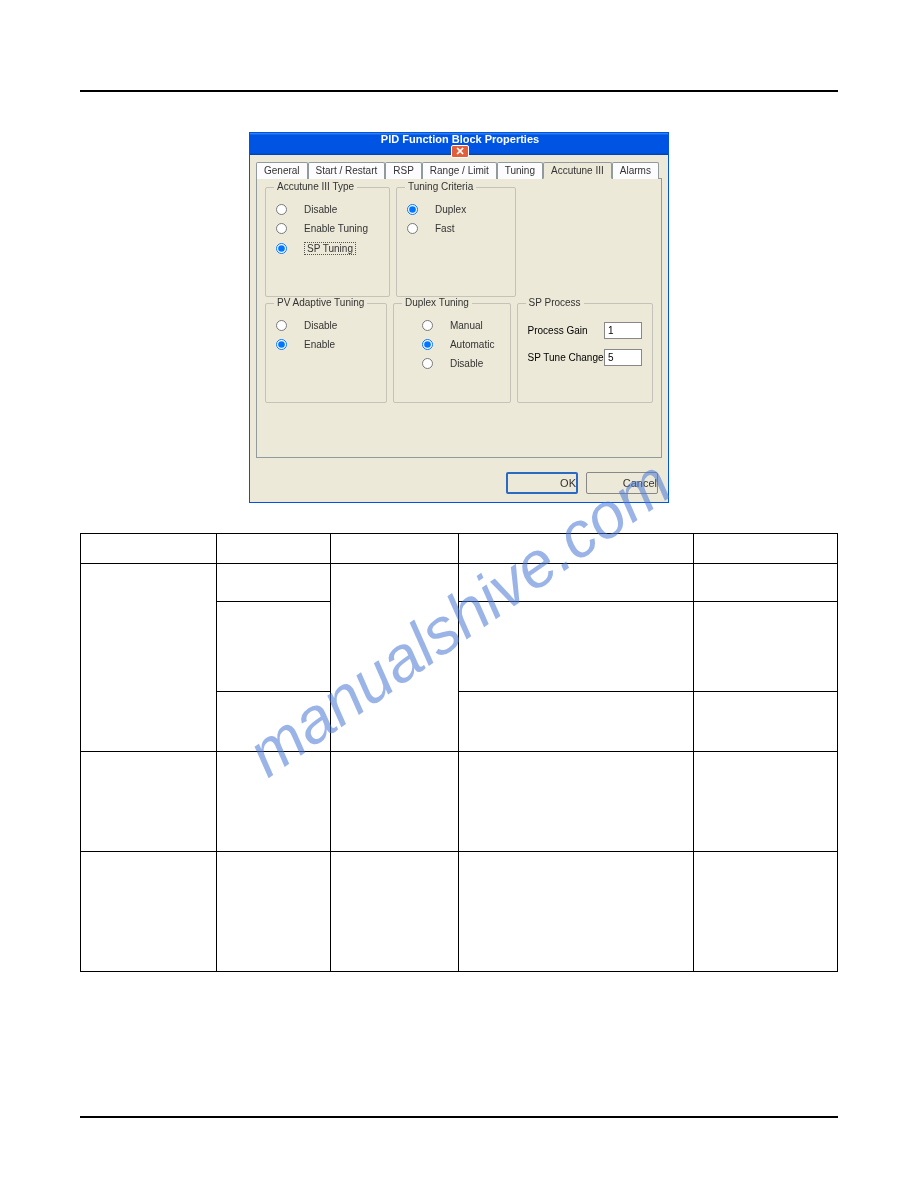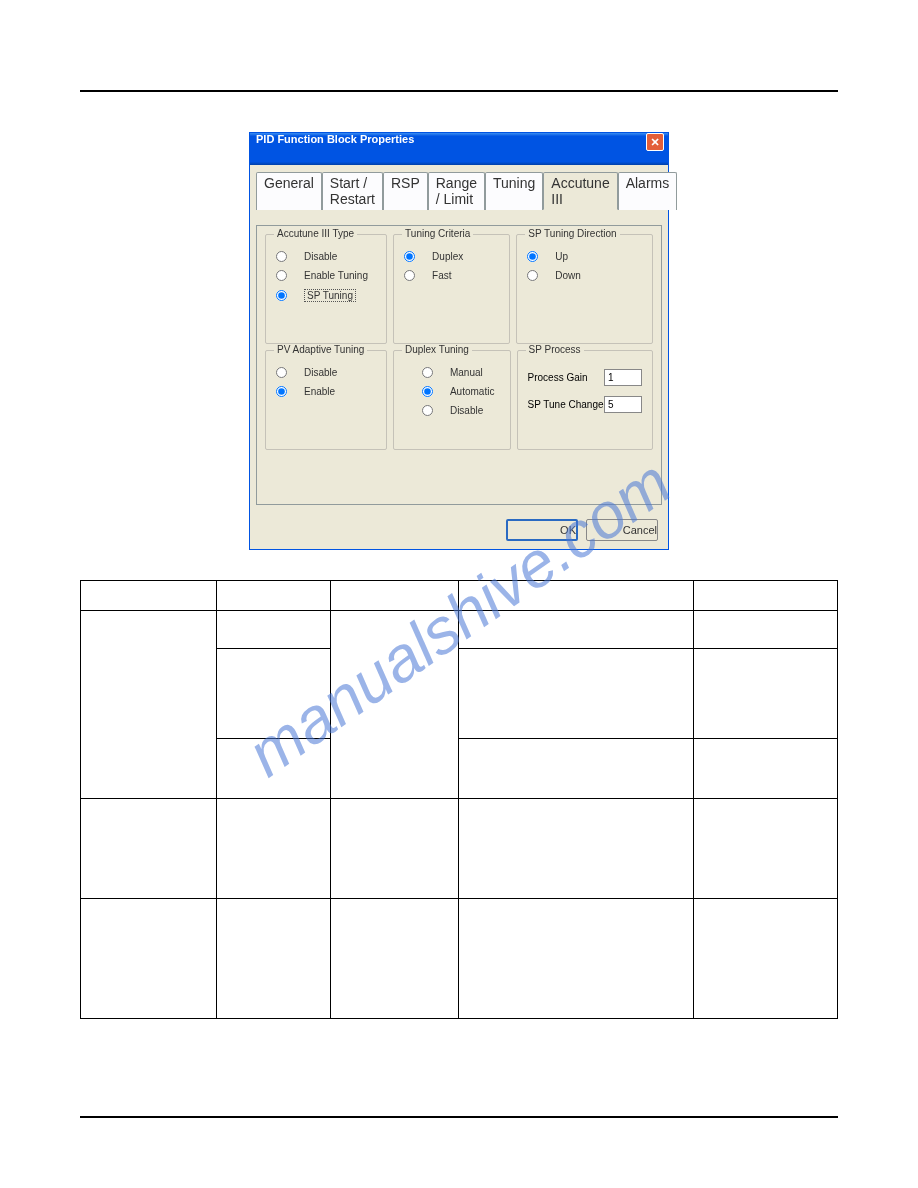--- a/index.html
+++ b/index.html
@@ -38,27 +38,29 @@
   }
   .dialog {
     width: 420px;
     background: #ece9d8;
     border: 1px solid #0054e3;
     font-size: 11px;
     position: relative;
     z-index: 1;
   }
   .titlebar {
-    height: 32px;
+    height: 22px;
     background: linear-gradient(to bottom, #3a8df1 0%, #0054e3 10%, #0054e3 90%, #003fa7 100%);
     color: #fff;
     display: flex;
+    align-items: center;
     padding: 0 4px 0 6px;
     font-weight: bold;
     font-size: 11px;
+    flex-direction: column;
   }
   .titlebar .title { flex: 1; }
   .close-btn {
     width: 18px;
     height: 18px;
     background: #e35f3a;
     border: 1px solid #fff;
     border-radius: 2px;
     color: #fff;
     font-weight: bold;
@@ -71,33 +73,33 @@
   .tabs-row {
     display: flex;
     padding: 6px 6px 0 6px;
     gap: 0;
   }
   .tab {
     border: 1px solid #919b9c;
     border-bottom: none;
     background: #fcfcfe;
     padding: 2px 7px;
-    font-size: 14px;
+    font-size: 10px;
     color: #333;
     border-radius: 2px 2px 0 0;
     position: relative;
     top: 1px;
   }
   .tab.active {
     background: #ece9d8;
     z-index: 2;
     border-bottom: 1px solid #ece9d8;
   }
   .panel {
-    margin: 16px 6px 6px 6px;
+    margin: 0 6px 6px 6px;
     border: 1px solid #919b9c;
     background: #ece9d8;
     padding: 8px;
     min-height: 280px;
   }
   .groups-row {
     display: flex;
     gap: 6px;
     margin-bottom: 6px;
   }
@@ -259,31 +261,20 @@
             <span class="legend">Tuning Criteria</span>
             <div class="radio-row">
                 <input type="radio" checked="" style="">
                 <span class="opt-label">Duplex</span>
               </div>
             <div class="radio-row">
                 <input type="radio" style="">
                 <span class="opt-label">Fast</span>
               </div>
           </div>
-          <div class="groupbox g3">
-            <span class="legend">SP Tuning Direction</span>
-            <div class="radio-row">
-                <input type="radio" checked="" style="">
-                <span class="opt-label">Up</span>
-              </div>
-            <div class="radio-row">
-                <input type="radio" style="">
-                <span class="opt-label">Down</span>
-              </div>
-          </div>
         </div>
 
         <div class="groups-row">
           <div class="groupbox g4">
             <span class="legend">PV Adaptive Tuning</span>
             <div class="radio-row">
                 <input type="radio" style="">
                 <span class="opt-label">Disable</span>
               </div>
             <div class="radio-row">

